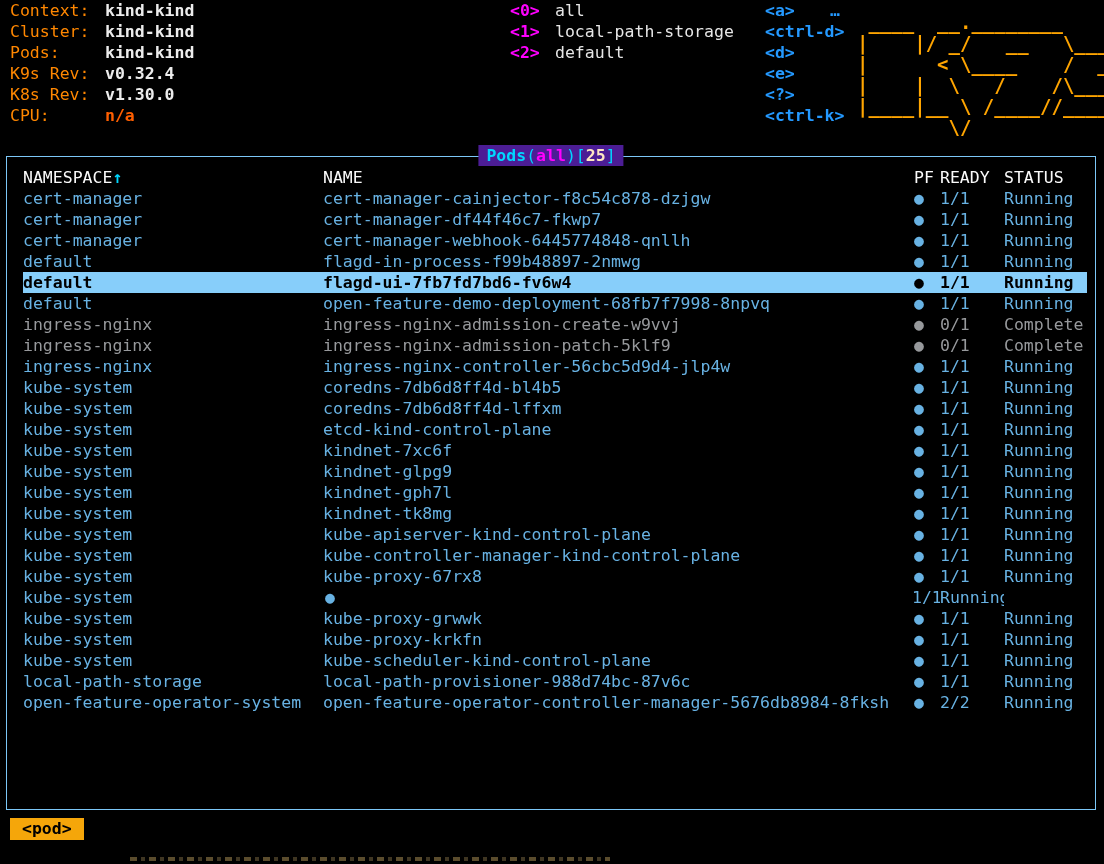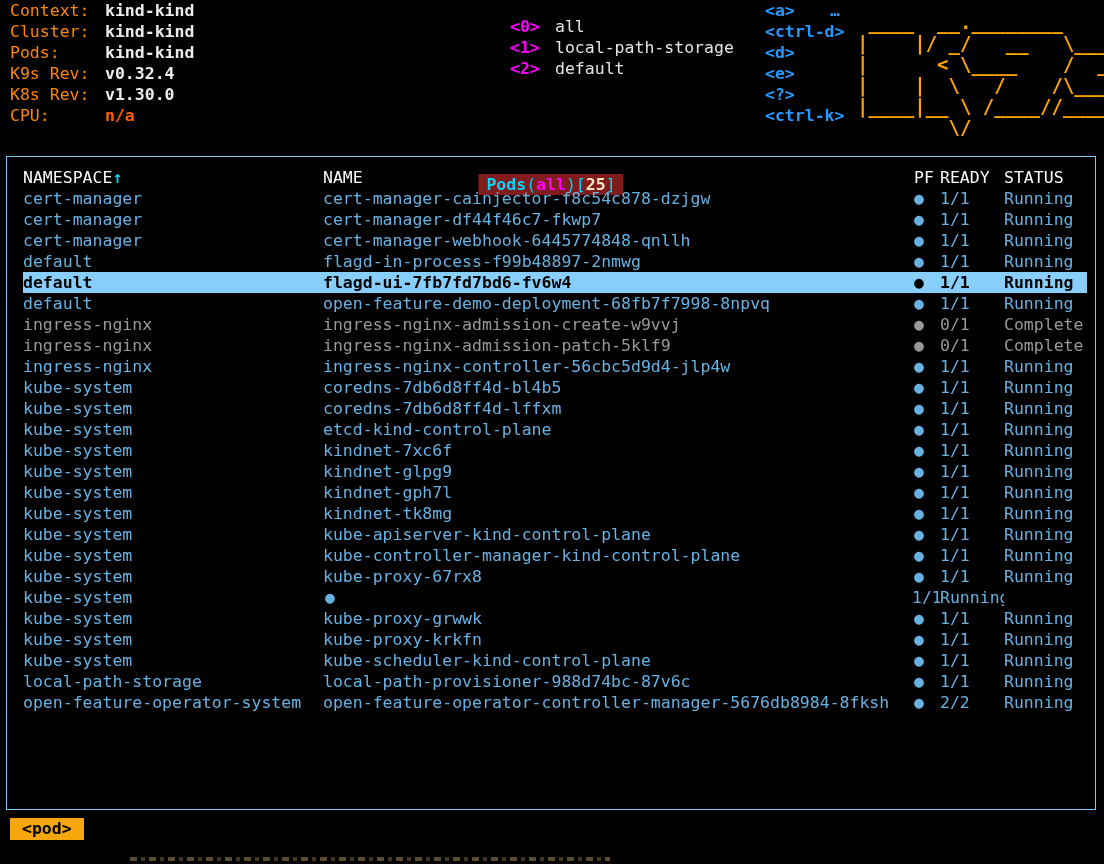--- a/index.html
+++ b/index.html
@@ -12,33 +12,33 @@
   body{
     width:1104px;height:864px;position:relative;overflow:hidden;background:#000;
     font-family:"DejaVu Sans Mono",monospace;font-size:16.5px;line-height:21px;color:var(--fg);
   }
   
   .cluster-info{position:absolute;left:10px;top:0;}
   .info-line{height:21px;white-space:pre;}
   .info-label{color:var(--orange);display:inline-block;min-width:95px;}
   .info-value{color:var(--fg);font-weight:bold;}
   .info-value.warn{color:var(--warn);}
-  .ns-hotkeys{position:absolute;left:510px;top:0;margin-top:16px;}
+  .ns-hotkeys{position:absolute;left:510px;top:0;}
   .hk-line{height:21px;white-space:pre;}
   .hk-key{color:var(--magenta);font-weight:bold;display:inline-block;min-width:45px;}
   .hk-label{color:#e6e6e6;}
   .menu-keys{position:absolute;left:765px;top:0;}
   .mk-key{color:var(--blue);font-weight:bold;display:inline-block;min-width:65px;}
   .mk-label{color:var(--blue);font-weight:bold;}
   .logo{position:absolute;left:845px;top:0;margin:12px;color:var(--logo);font-weight:bold;
         font-family:"DejaVu Sans Mono",monospace;font-size:19px;line-height:21px;}
   
   .table-frame{position:absolute;left:6px;top:156px;width:1090px;height:654px;border:1px solid var(--border);}
   .table-title{position:absolute;top:-12px;left:50%;transform:translateX(-50%);
-               background:#7f1d1d;padding:0 8px;white-space:nowrap;font-weight:bold;margin-top:29px;}
+               background:#4c1d95;padding:0 8px;white-space:nowrap;font-weight:bold;}
   .t-cyan{color:var(--cyan);}
   .t-punct{color:var(--cyan);font-weight:normal;}
   .t-scope{color:var(--magenta);}
   .t-count{color:var(--count);}
   .table-body{position:absolute;left:0;top:0;right:0;bottom:0;padding:10px 8px 0 16px;overflow:hidden;}
   .trow{display:grid;grid-template-columns:300px 589px 28px 64px auto;height:21px;white-space:pre;}
   .trow>div{overflow:hidden;}
   .thead{color:#fafafa;}
   .sort-arrow{color:var(--cyan);font-weight:bold;}
   .datarow{color:var(--row);}

